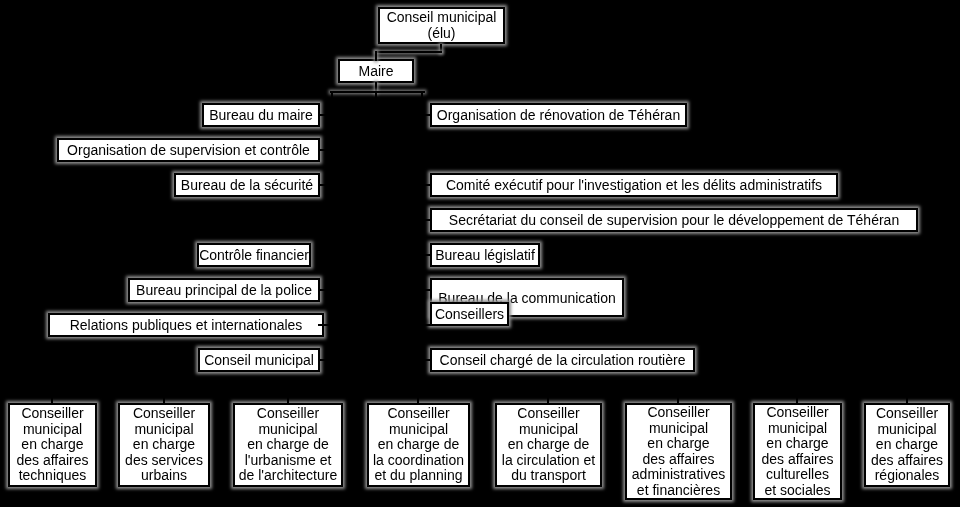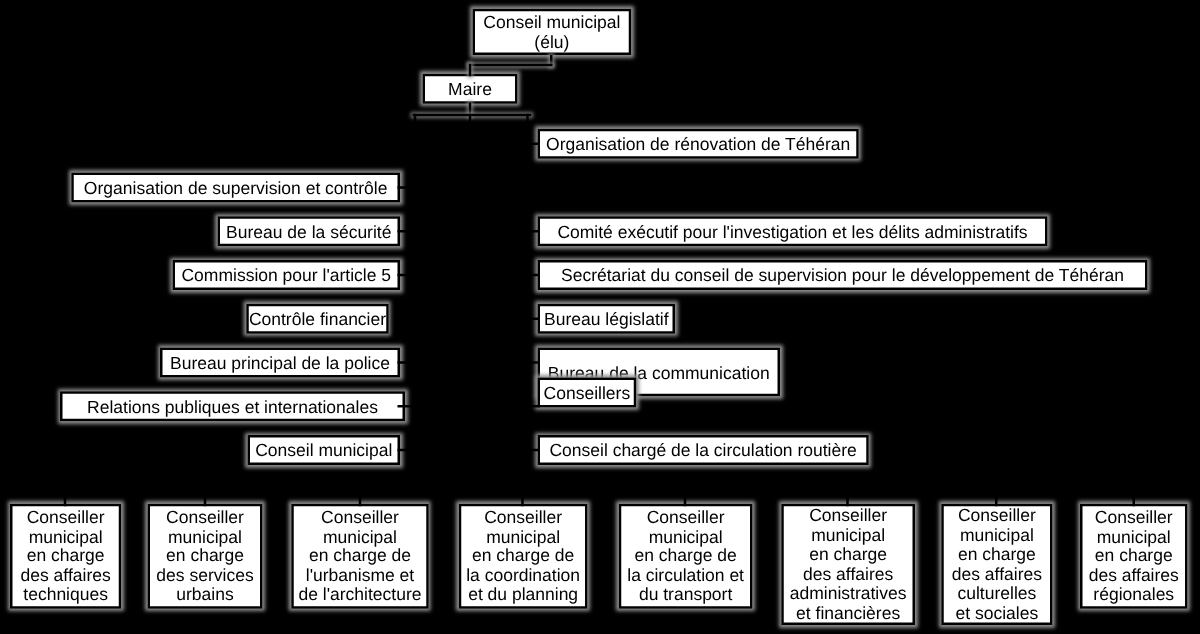--- a/index.html
+++ b/index.html
@@ -29,23 +29,23 @@
 </style>
 </head>
 <body>
 
 <div class="stage">
 
   <div class="box multi" style="left:378px;top:7px;width:127px;height:37px">Conseil municipal
 (élu)</div>
   <div class="box" style="left:338px;top:59px;width:76px;height:24px">Maire</div>
 
+  <div class="box" style="left:202px;top:103px;width:118px;height:24px">Bureau du maire</div>
   <div class="box" style="left:57px;top:138px;width:263px;height:24px">Organisation de supervision et contrôle</div>
   <div class="box" style="left:174px;top:173px;width:146px;height:24px">Bureau de la sécurité</div>
-  <div class="box" style="left:138px;top:208px;width:182px;height:24px">Commission pour l'article 5</div>
   <div class="box" style="left:197px;top:243px;width:114px;height:24px">Contrôle financier</div>
   <div class="box" style="left:128px;top:278px;width:192px;height:24px">Bureau principal de la police</div>
   <div class="box" style="left:48px;top:313px;width:276px;height:24px">Relations publiques et internationales</div>
   <div class="box" style="left:198px;top:348px;width:122px;height:24px">Conseil municipal</div>
 
   <div class="box" style="left:430px;top:103px;width:257px;height:24px">Organisation de rénovation de Téhéran</div>
   <div class="box" style="left:430px;top:173px;width:408px;height:24px">Comité exécutif pour l'investigation et les délits administratifs</div>
   <div class="box" style="left:430px;top:243px;width:110px;height:24px">Bureau législatif</div>
   <div class="box" style="left:430px;top:208px;width:488px;height:24px">Secrétariat du conseil de supervision pour le développement de Téhéran</div>
   <div class="box" style="left:430px;top:278px;width:194px;height:39px">Bureau de la communication</div>

